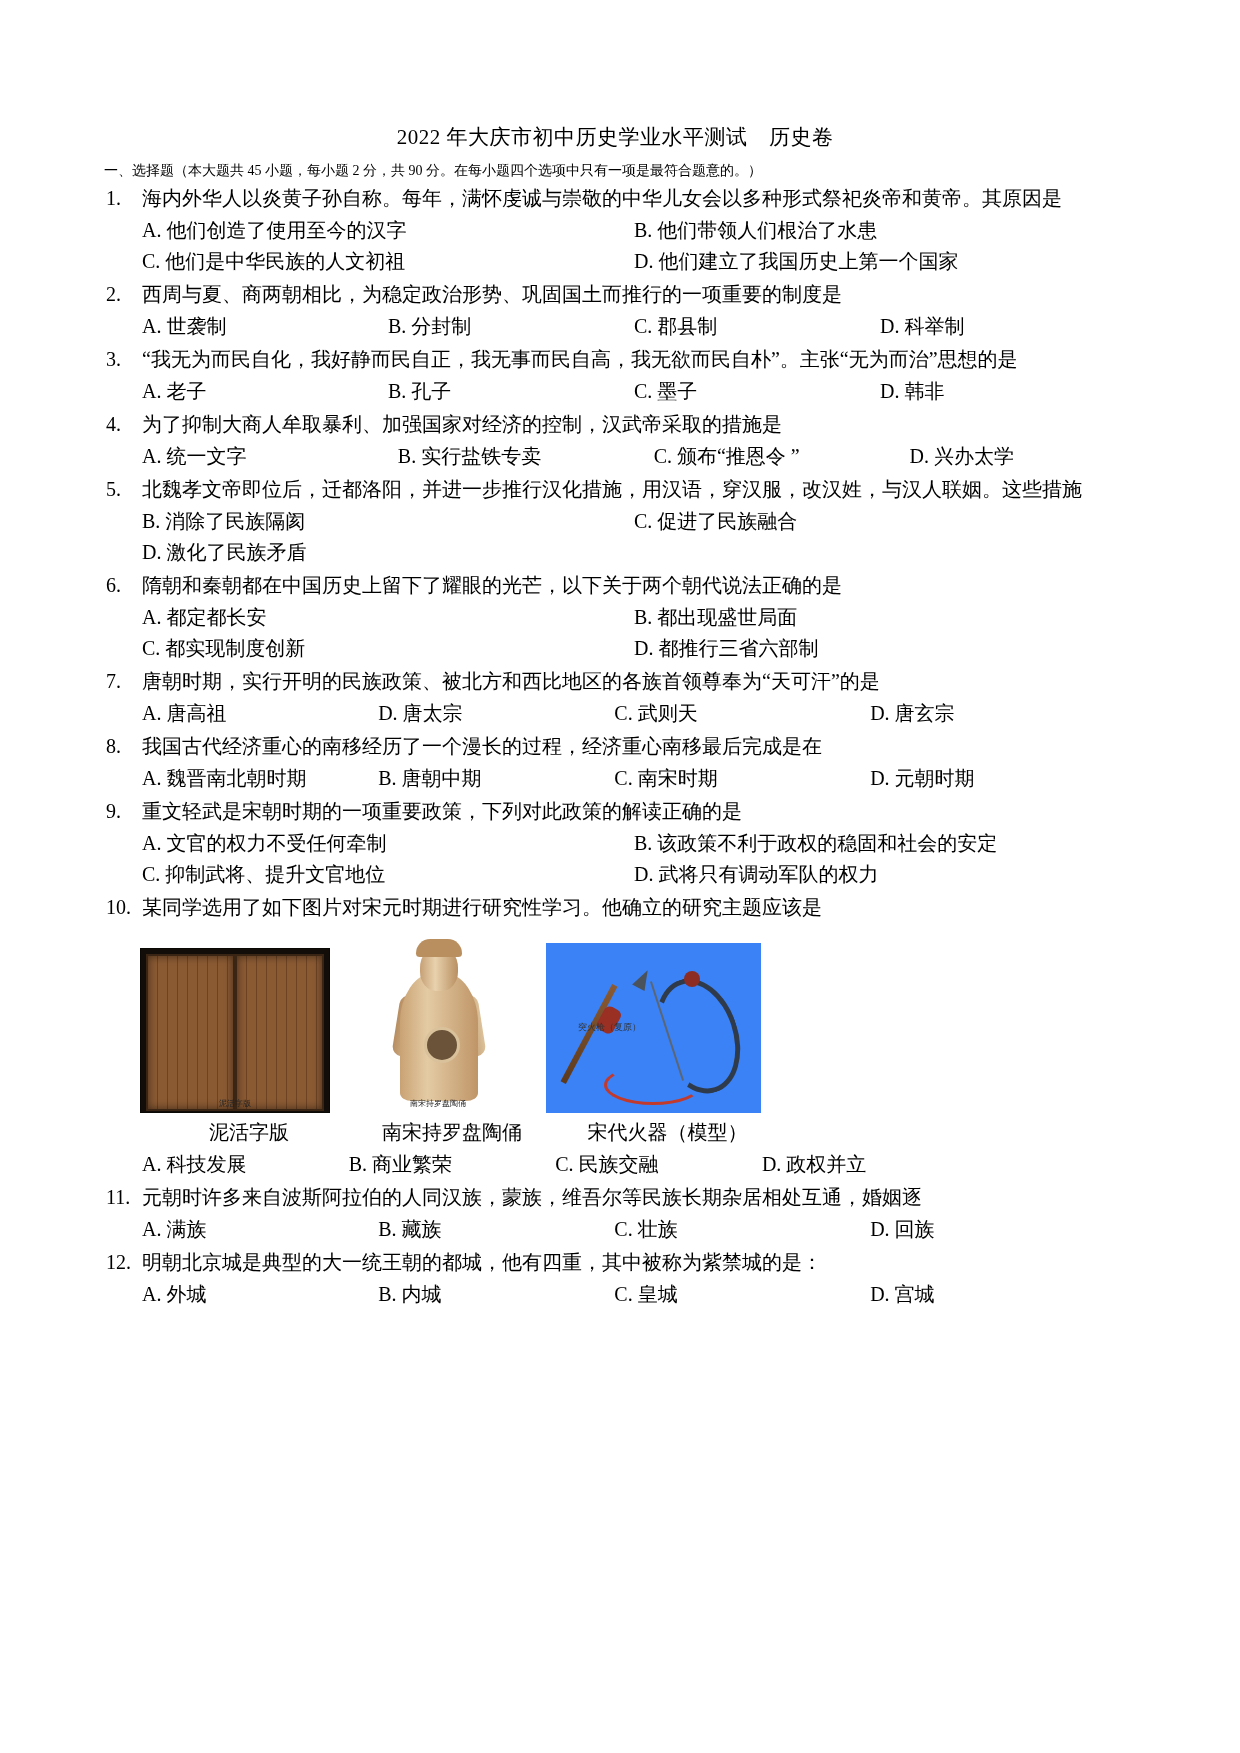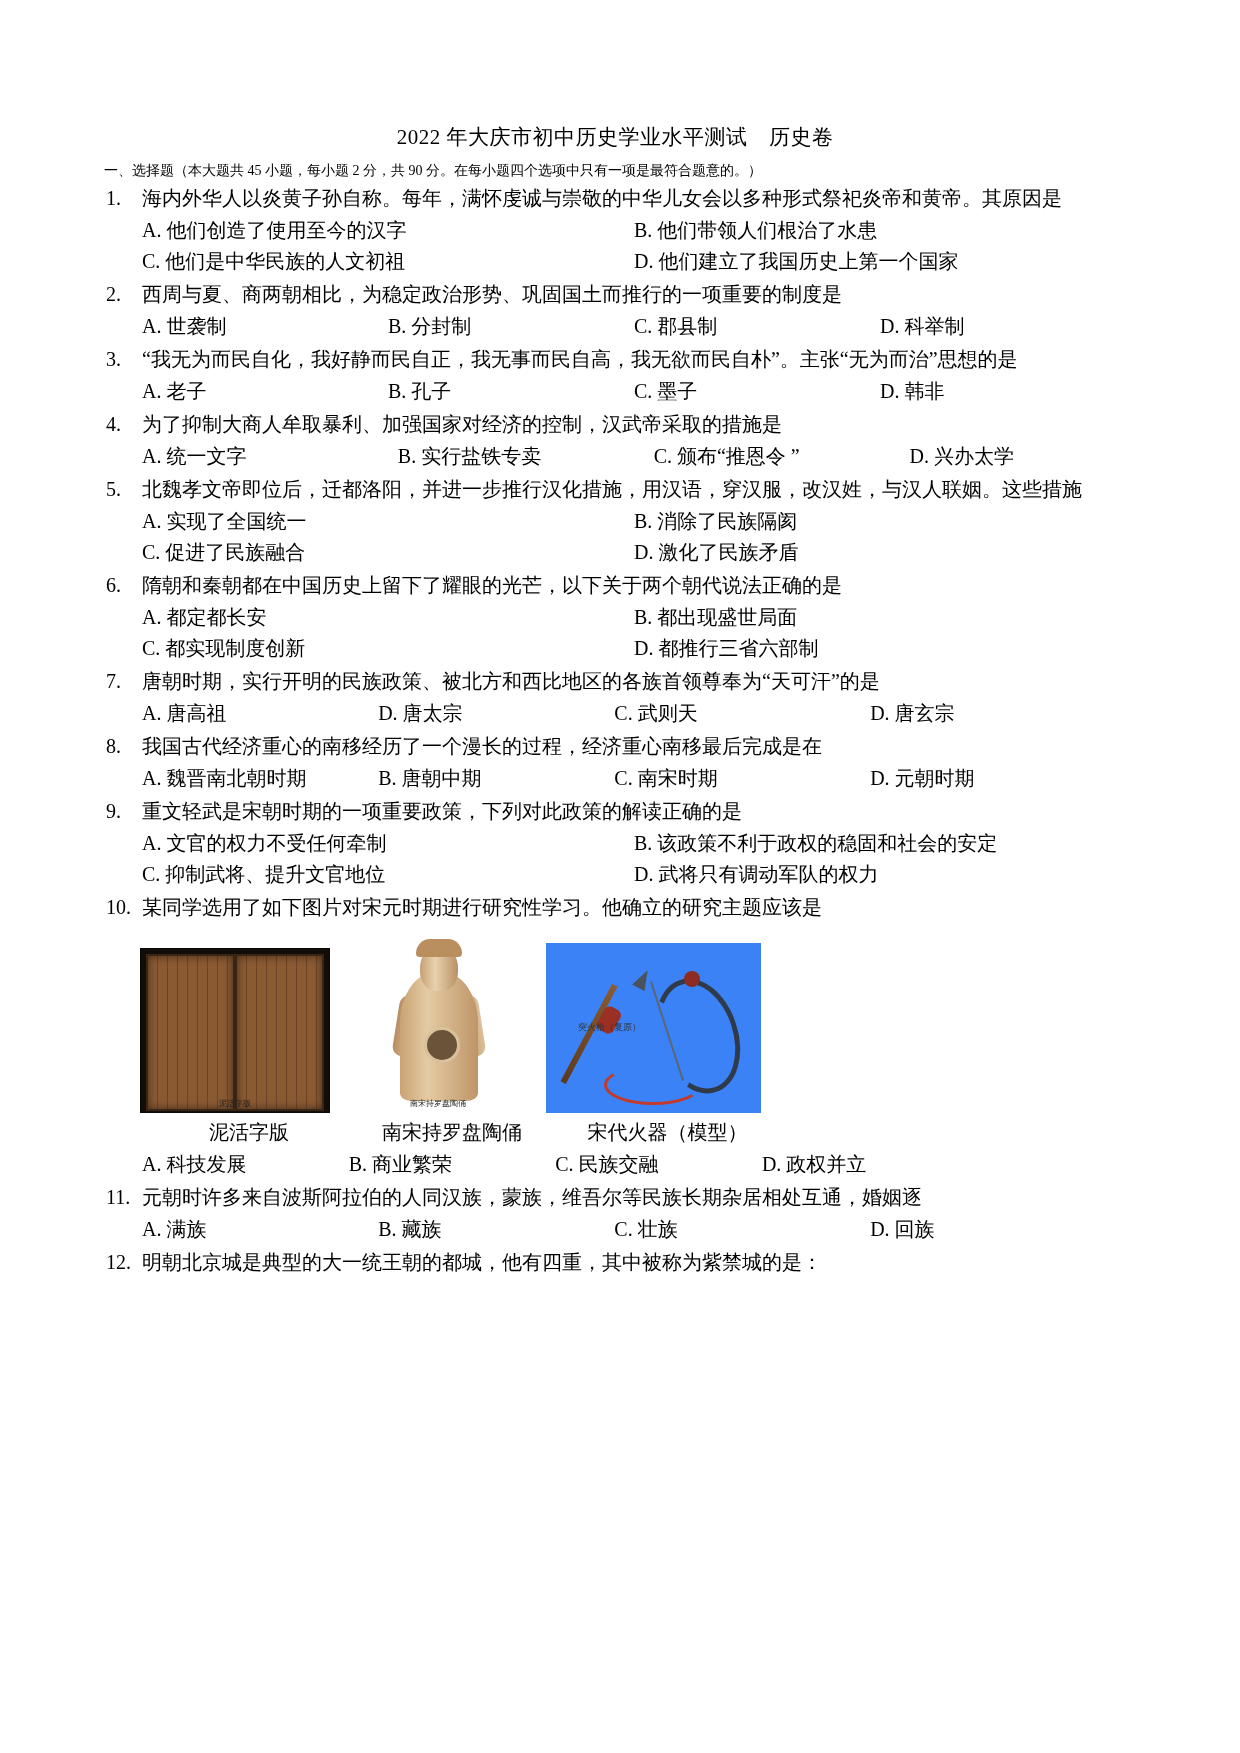--- a/index.html
+++ b/index.html
@@ -342,21 +342,20 @@
           <div class="opt">D. 兴办太学</div>
         </div>
       </div>
     </div>
 
     <div class="q">
       <div class="q-num">5.</div>
       <div class="q-body">
         <div class="q-stem">北魏孝文帝即位后，迁都洛阳，并进一步推行汉化措施，用汉语，穿汉服，改汉姓，与汉人联姻。这些措施</div>
         <div class="opts two-col">
-          <div class="opt">A. 实现了全国统一</div>
           <div class="opt">B. 消除了民族隔阂</div>
           <div class="opt">C. 促进了民族融合</div>
           <div class="opt">D. 激化了民族矛盾</div>
         </div>
       </div>
     </div>
 
     <div class="q">
       <div class="q-num">6.</div>
       <div class="q-body">
@@ -479,17 +478,23 @@
           <div class="opt">C. 壮族</div>
           <div class="opt">D. 回族</div>
         </div>
       </div>
     </div>
 
     <div class="q">
       <div class="q-num">12.</div>
       <div class="q-body">
         <div class="q-stem">明朝北京城是典型的大一统王朝的都城，他有四重，其中被称为紫禁城的是：</div>
+        <div class="opts c4c">
+          <div class="opt">A. 外城</div>
+          <div class="opt">B. 内城</div>
+          <div class="opt">C. 皇城</div>
+          <div class="opt">D. 宫城</div>
+        </div>
       </div>
     </div>
 
   </div>
 </div>
 
 </body></html>

